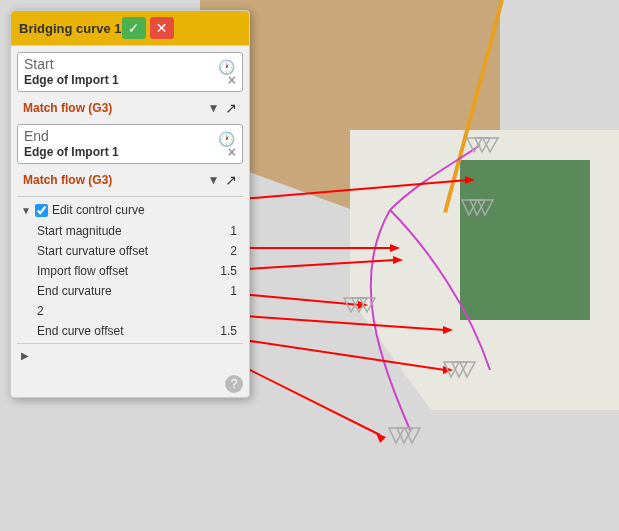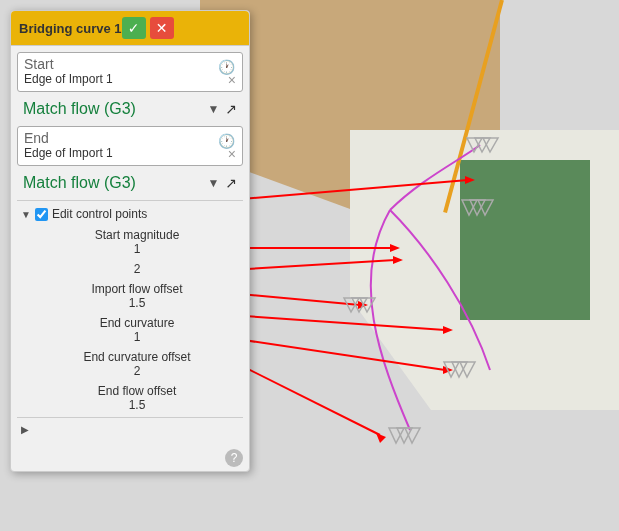--- a/index.html
+++ b/index.html
@@ -138,21 +138,23 @@
 
     .input-label {
       font-size: 14px;
       color: #666;
     }
 
     .input-value {
       font-size: 12px;
       color: #333;
       display: flex;
+      align-items: center;
       justify-content: space-between;
+      font-weight: bold;
     }
 
     .input-clear {
       color: #999;
       cursor: pointer;
       font-size: 14px;
     }
 
     .input-icon {
       position: absolute;
@@ -164,22 +166,23 @@
 
     .match-row {
       display: flex;
       align-items: center;
       justify-content: space-between;
       padding: 4px 6px;
       margin-bottom: 4px;
     }
 
     .match-label {
-      color: #15803d;
-      font-size: 16px;
+      color: #c2410c;
+      font-size: 12px;
+      font-weight: bold;
     }
 
     .match-controls {
       display: flex;
       align-items: center;
       gap: 6px;
     }
 
     .dropdown-arrow {
       color: #555;
@@ -224,21 +227,20 @@
       width: 13px;
       height: 13px;
       accent-color: #2196F3;
     }
 
     .control-row {
       display: flex;
       align-items: center;
       justify-content: space-between;
       padding: 3px 6px 3px 20px;
-      flex-direction: column;
     }
 
     .control-name {
       color: #333;
       font-size: 12px;
     }
 
     .control-value {
       color: #333;
       font-size: 12px;
@@ -388,50 +390,50 @@
         <span class="snap-icon">↗</span>
       </div>
     </div>
 
     <hr class="divider">
 
     <div class="section-header">
       <span class="section-arrow">▼</span>
       <label class="checkbox-label">
         <input type="checkbox" class="checkbox-input" checked="" style="">
-        <span>Edit control points</span>
+        <span>Edit control curve</span>
       </label>
     </div>
 
     <div class="control-row">
       <span class="control-name">Start magnitude</span>
       <span class="control-value">1</span>
     </div>
 
     <div class="control-row">
+      <span class="control-name">Start curvature offset</span>
       <span class="control-value">2</span>
     </div>
 
     <div class="control-row">
       <span class="control-name">Import flow offset</span>
       <span class="control-value">1.5</span>
     </div>
 
     <div class="control-row">
       <span class="control-name">End curvature</span>
       <span class="control-value">1</span>
     </div>
 
     <div class="control-row">
-      <span class="control-name">End curvature offset</span>
       <span class="control-value">2</span>
     </div>
 
     <div class="control-row">
-      <span class="control-name">End flow offset</span>
+      <span class="control-name">End curve offset</span>
       <span class="control-value">1.5</span>
     </div>
 
     <hr class="divider">
 
     <div class="section-header2">
       <span class="section-arrow">▶</span>
     </div>
 
   </div>

